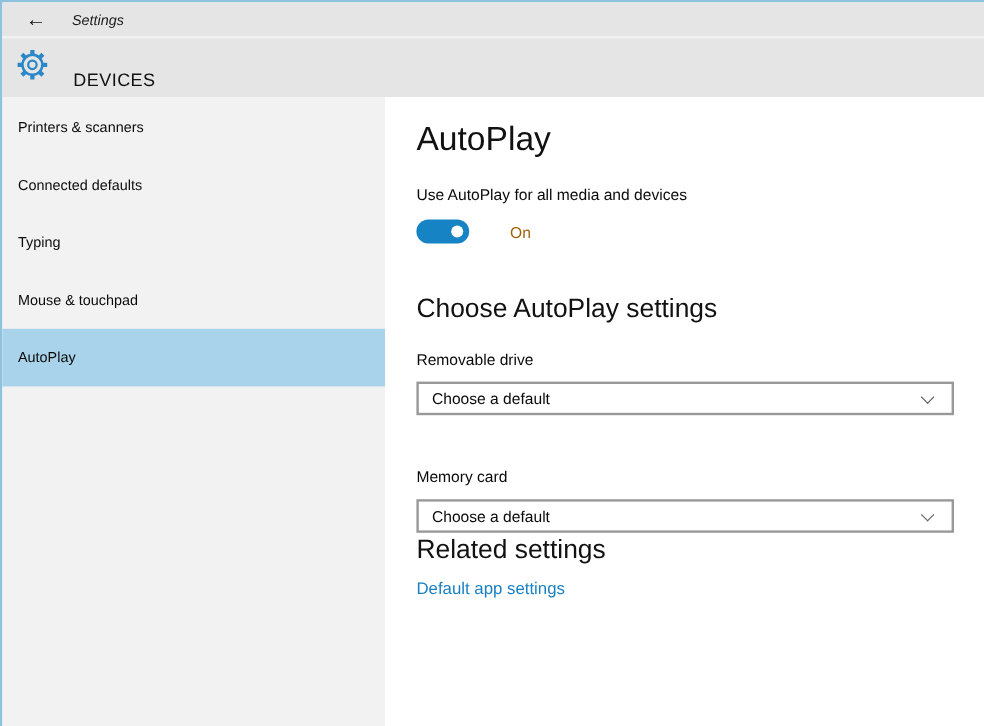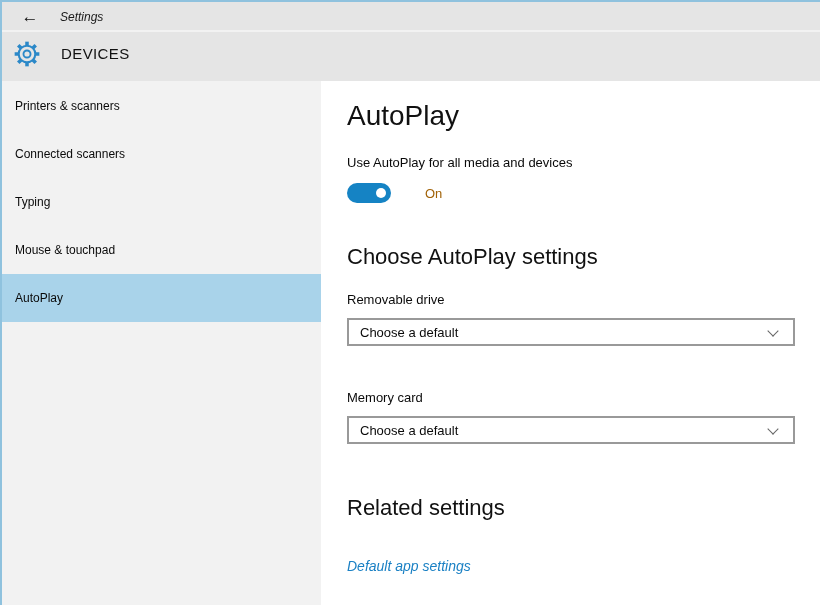--- a/index.html
+++ b/index.html
@@ -33,21 +33,21 @@
   }
   .win-title {
     position: absolute; left: 58px; top: 8px;
     font-size: 12px; color: #1a1a1a; font-style: italic;
   }
   .appheader { position: relative; height: 47px; }
   .gear {
     position: absolute; left: 11px; top: 8px; width: 28px; height: 28px;
   }
   .apptitle {
-    position: absolute; left: 59px; top: 13px;
+    position: absolute; left: 59px; top: 27px;
     font-size: 15px; color: #111; letter-spacing: 0.4px;
   }
   
   .sidebar {
     position: absolute; top: 79px; left: 0; bottom: 0; width: 319px;
     background: #f2f2f2;
     padding-top: 1px;
   }
   .nav-item {
     height: 48px; display: flex; align-items: center;
@@ -78,44 +78,44 @@
   .toggle .knob {
     position: absolute; top: 5px; right: 5px;
     width: 10px; height: 10px; border-radius: 50%;
     background: #fff;
   }
   .toggle-state { margin-left: 34px; font-size: 13px; color: #a16207; }
   h2 {
     font-size: 22px; line-height: 28px; font-weight: 300; color: #111;
   }
   .h2-defaults { margin-top: 40px; }
-  .h2-related  { margin-top: 50px; }
+  .h2-related  { }
   .field-label {
     font-size: 13px; line-height: 15px; color: #0a0a0a;
   }
   .fl-0 { margin-top: 21px; }
   .fl-1 { margin-top: 44px; }
   .dropdown {
     margin-top: 11px;
     position: relative; width: 448px; height: 28px;
     border: 2px solid #999; background: #fff;
     display: flex; align-items: center;
     padding-left: 11px; cursor: default;
   }
   .dd-value { font-size: 13px; color: #0a0a0a; }
   .chevron {
     position: absolute; right: 16px; top: 7px;
     width: 8px; height: 8px;
     border-right: 1.6px solid #666; border-bottom: 1.6px solid #666;
     transform: rotate(45deg);
   }
   .link {
-    display: inline-block; margin-top: 36px;
+    display: inline-block; margin-top: 10px;
     font-size: 14px; line-height: 17px; color: #1a80c4;
-    text-decoration: none; cursor: pointer; font-style: italic;
+    text-decoration: none; cursor: pointer;
   }
 </style>
 </head>
 <body>
 
 <div class="window">
 
   <div class="header-area">
     <div class="titlebar">
       <span class="back">←</span>
@@ -139,21 +139,21 @@
             </g>
           </g>
         </svg>
       </span>
       <span class="apptitle">DEVICES</span>
     </div>
   </div>
 
   <nav class="sidebar">
     <div class="nav-item">Printers &amp; scanners</div>
-    <div class="nav-item">Connected scanners</div>
+    <div class="nav-item">Connected defaults</div>
     <div class="nav-item">Typing</div>
     <div class="nav-item">Mouse &amp; touchpad</div>
     <div class="nav-item selected">AutoPlay</div>
   </nav>
 
   <main class="content">
     <h1>AutoPlay</h1>
 
     <div class="setting-label">Use AutoPlay for all media and devices</div>
     <div class="toggle-row">

